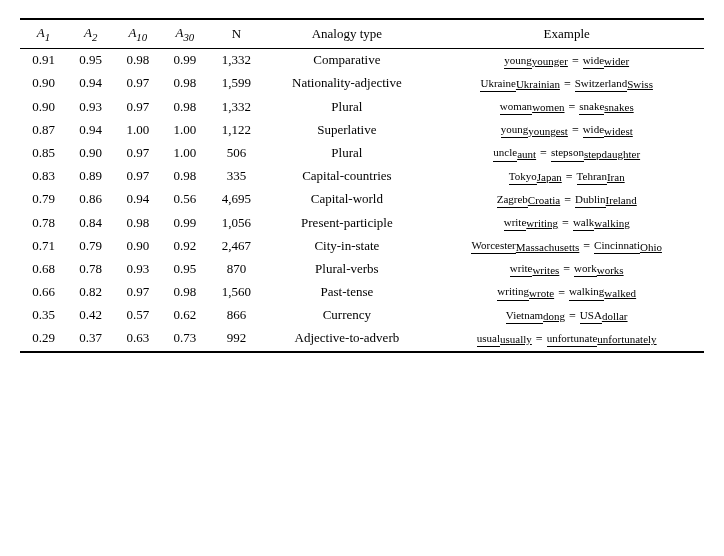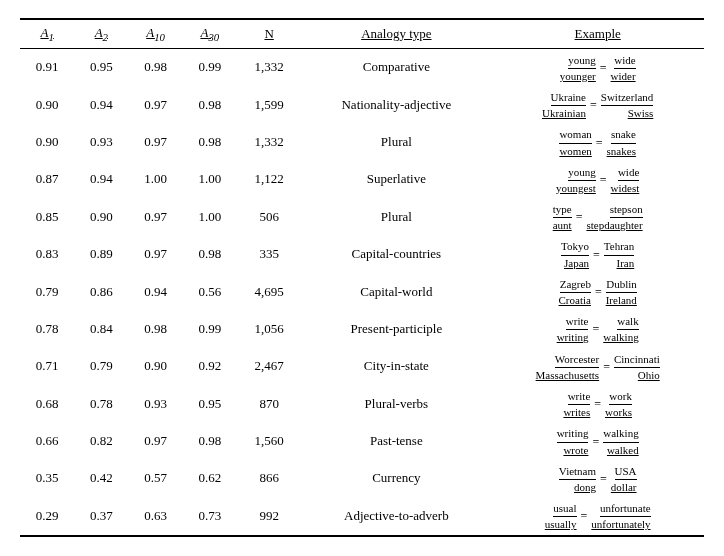--- a/index.html
+++ b/index.html
@@ -20,40 +20,39 @@
     }
     thead tr {
       border-bottom: 1px solid #000;
     }
     th {
       font-weight: normal;
       font-style: italic;
       text-align: center;
       padding: 4px 6px 4px 6px;
       white-space: nowrap;
-      text-decoration: underline;
     }
     th.normal-header {
       font-style: normal;
     }
     td {
       padding: 3px 6px;
       text-align: center;
       vertical-align: middle;
     }
     td.analogy-type {
       text-align: center;
     }
     td.example-cell {
       text-align: center;
     }
     .fraction {
       display: inline-flex;
-      flex-direction: column;
-      align-items: flex-end;
+      flex-direction: row;
+      align-items: center;
       vertical-align: middle;
       font-size: 11px;
       line-height: 1.2;
     }
     .fraction .numer {
       border-bottom: 1px solid #000;
       padding-bottom: 1px;
       white-space: nowrap;
     }
     .fraction .denom {
@@ -181,21 +180,21 @@
       <tr>
         <td>0.85</td>
         <td>0.90</td>
         <td>0.97</td>
         <td>1.00</td>
         <td>506</td>
         <td class="analogy-type">Plural</td>
         <td class="example-cell">
     <span class="example-eq">
       <span class="fraction">
-        <span class="numer">type</span>
+        <span class="numer">uncle</span>
         <span class="denom">aunt</span>
       </span>
       <span class="eq-sign">=</span>
       <span class="fraction">
         <span class="numer">stepson</span>
         <span class="denom">stepdaughter</span>
       </span>
     </span>
   </td>
       </tr>

